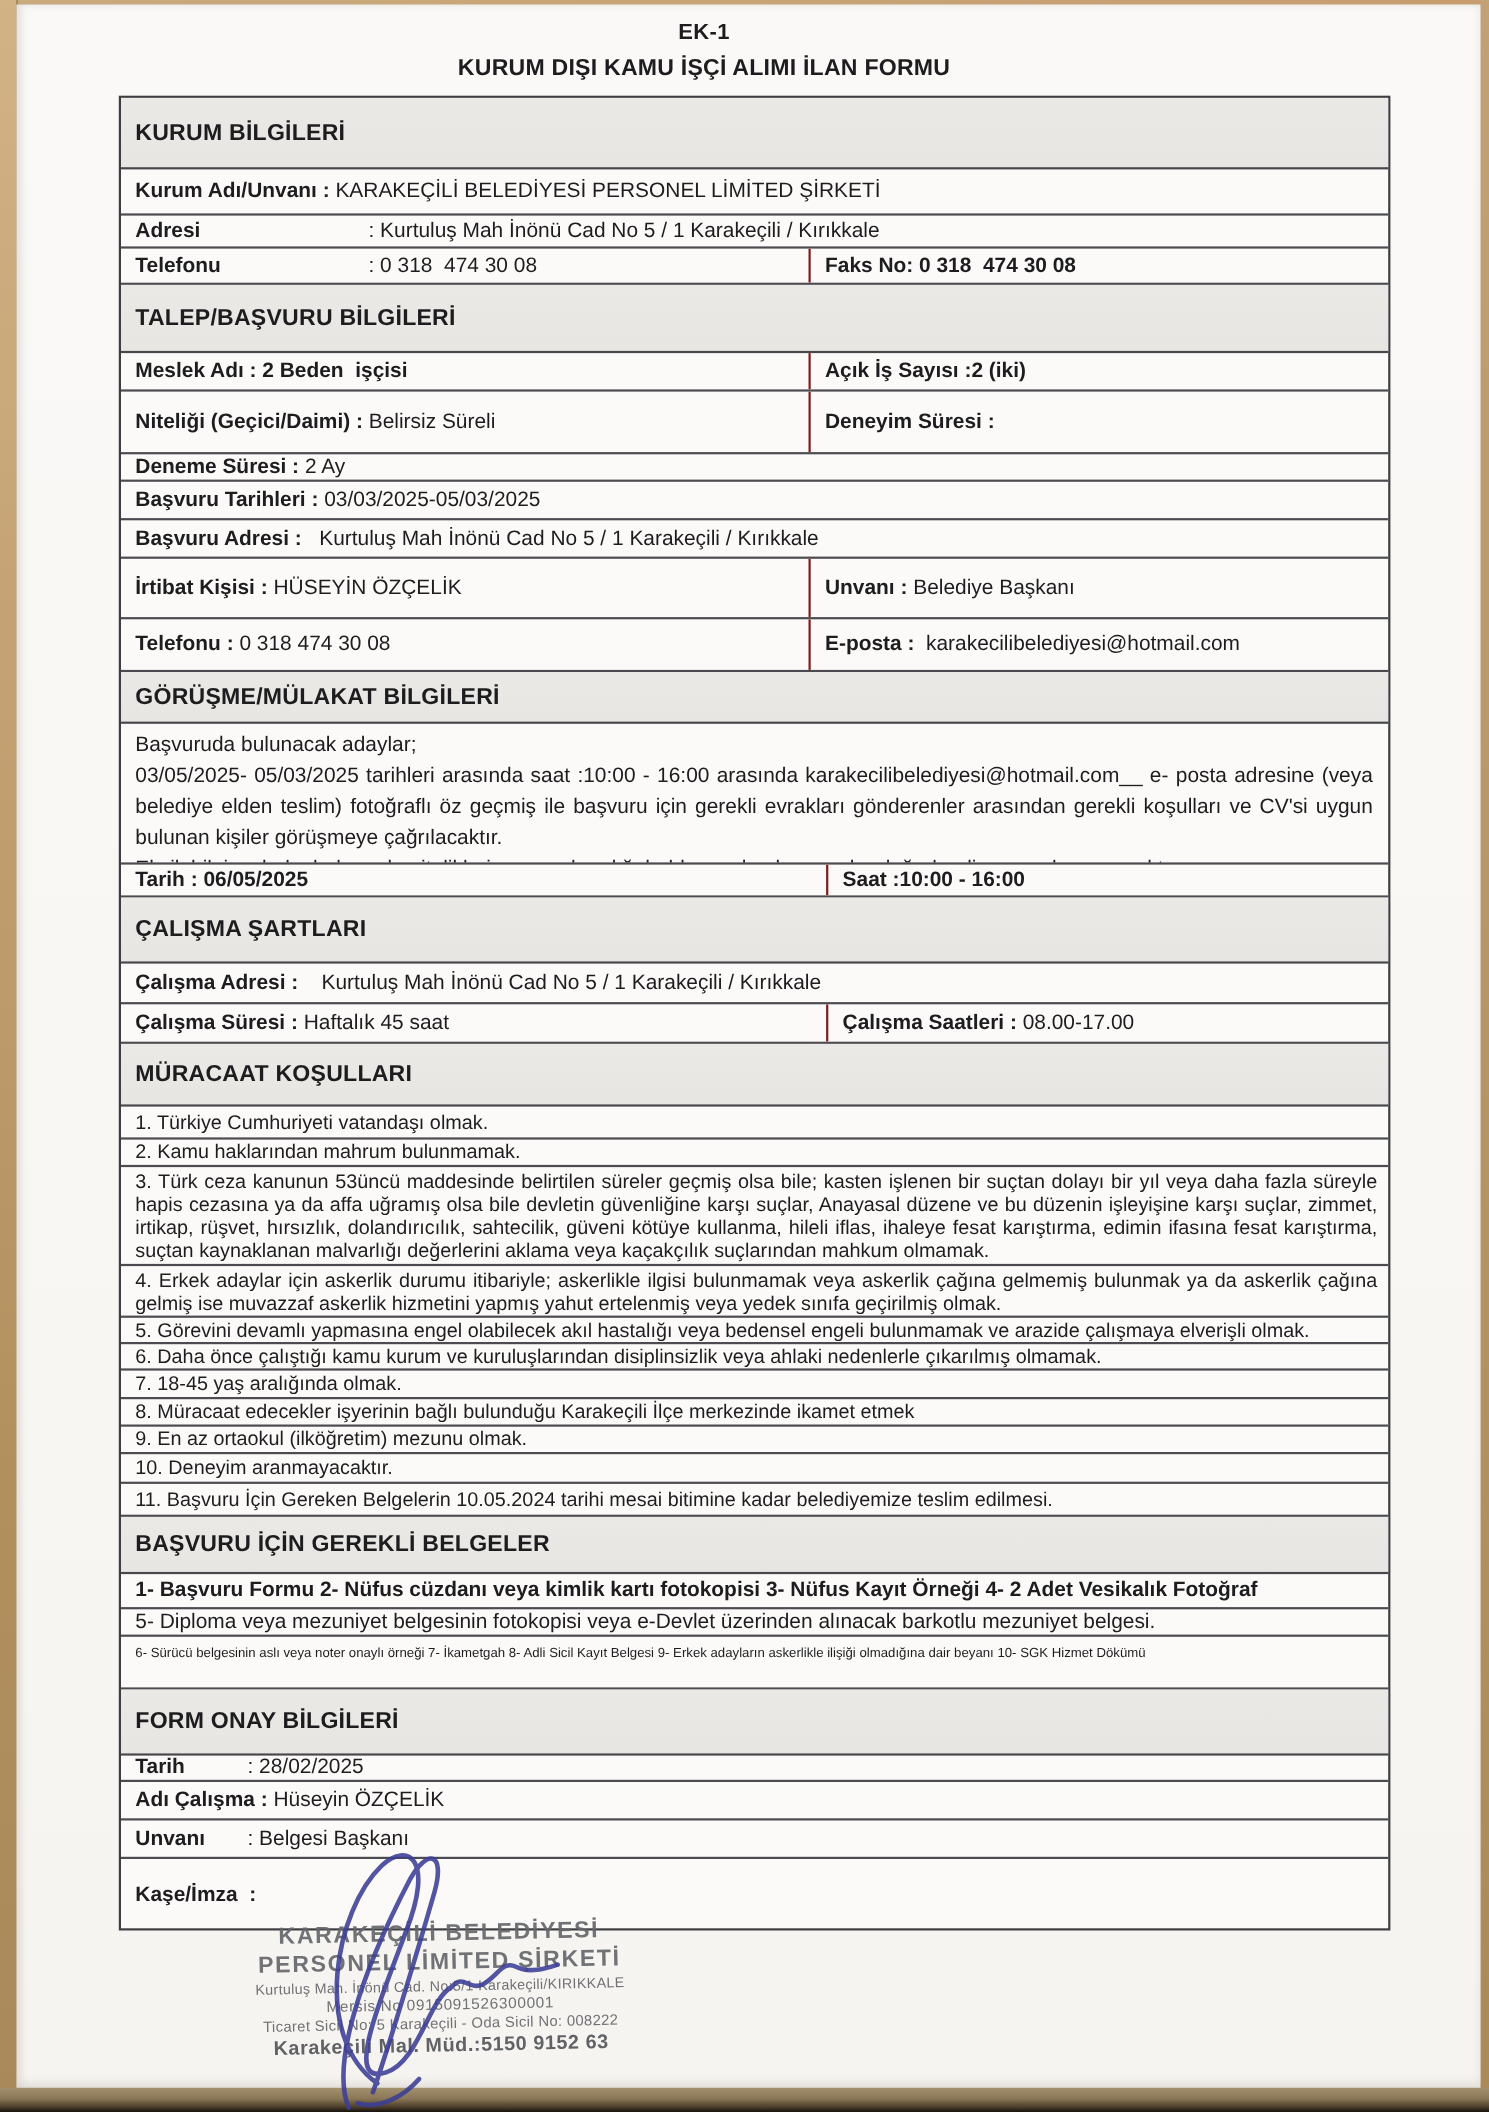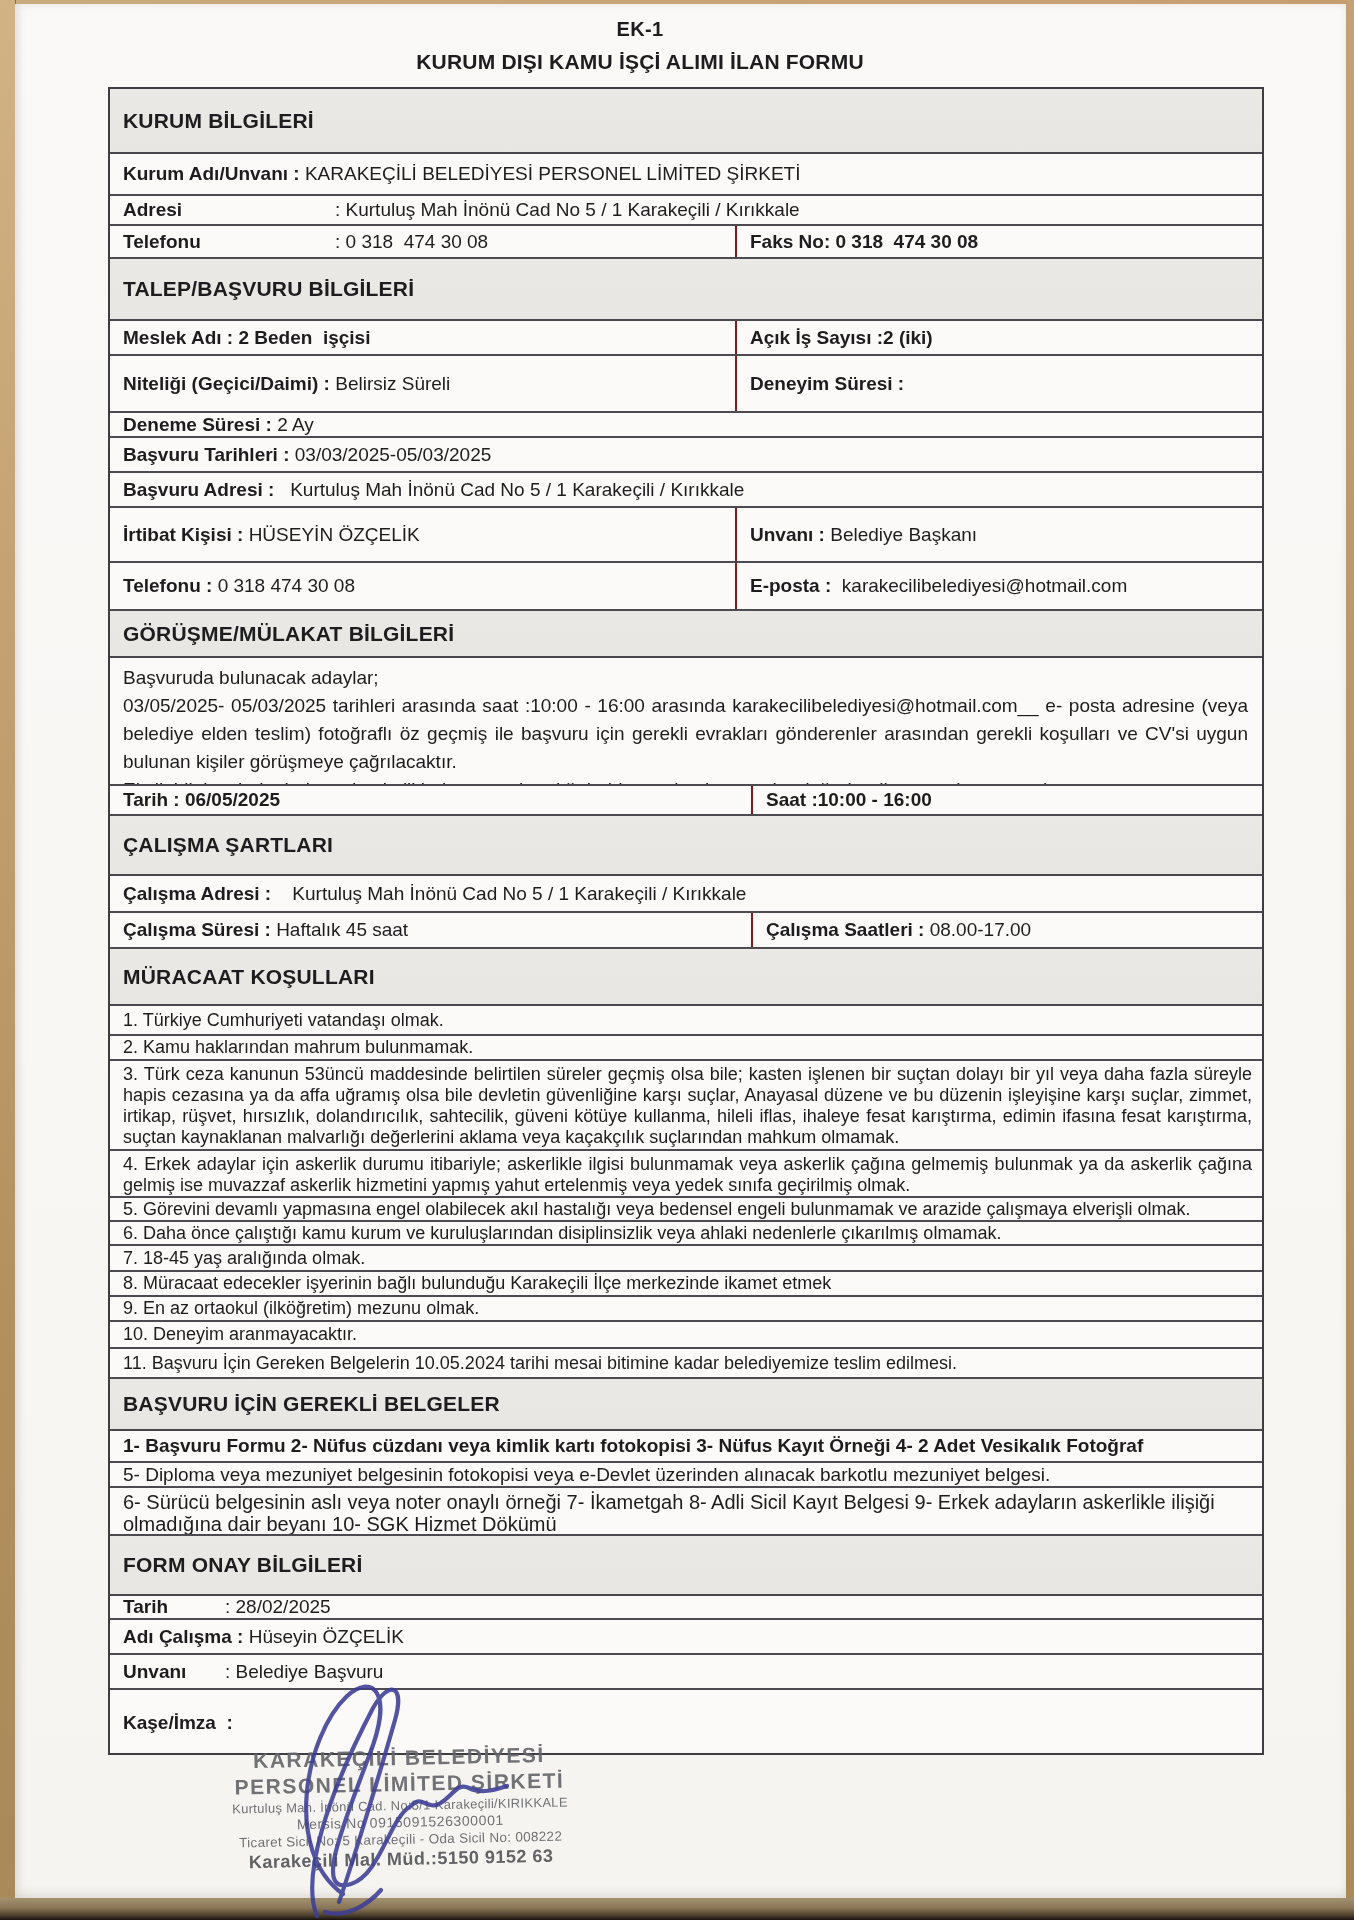--- a/index.html
+++ b/index.html
@@ -49,21 +49,21 @@
   .lbl{font-weight:700;white-space:pre;}
   .val{font-weight:400;white-space:pre;}
   .boldall .lbl,.boldall .val{font-weight:700;}
   .lw212{display:inline-block;width:212px;}
   .lw102{display:inline-block;width:102px;}
   .para{display:block;padding:6px 14px 0 13px;font-size:19px;line-height:28px;}
   .para .pjust{text-align:justify;}
   .items .row{font-size:18px;}
   .wrapln{white-space:normal;line-height:21px;font-size:18px;text-align:justify;padding-right:10px;display:block;padding-top:3px;}
   .itemtxt{white-space:normal;padding-right:8px;}
-  .docln{white-space:normal;line-height:22px;font-size:20px;padding-right:10px;display:block;padding-top:3px;}
+  .docln{white-space:normal;line-height:22px;font-size:12px;padding-right:10px;display:block;padding-top:3px;}
   .kase{align-items:flex-start;padding-top:22px;border-bottom:2px solid #4c4c50;}
   .stamp{
     position:absolute;left:165px;top:1742px;width:440px;text-align:center;
     color:#66676c;transform:rotate(-1.2deg);opacity:.92;line-height:1.1;
   }
   .st1{font-size:21px;font-weight:600;letter-spacing:1.5px;}
   .st2{font-size:21px;font-weight:600;letter-spacing:1.5px;margin-top:3px;}
   .st3{font-size:13px;margin-top:4px;letter-spacing:.3px;}
   .st4{font-size:14px;margin-top:2px;letter-spacing:.6px;}
   .st5{font-size:13.5px;margin-top:2px;letter-spacing:.3px;}
@@ -255,21 +255,21 @@
     <div class="row" style="height:24px">
       <span class="lbl lw102">Tarih</span>
       <span class="val">: 28/02/2025</span>
     </div>
     <div class="row" style="height:35px">
       <span class="lbl">Adı Çalışma : </span>
       <span class="val">Hüseyin ÖZÇELİK</span>
     </div>
     <div class="row" style="height:35px">
       <span class="lbl lw102">Unvanı</span>
-      <span class="val">: Belediye Başvuru</span>
+      <span class="val">: Belgesi Başkanı</span>
     </div>
     <div class="row kase" style="height:63px;border-bottom:none">
       <span class="lbl">Kaşe/İmza  :</span>
     </div>
   </div>
 
   <div class="stamp">
     <div class="st1">KARAKEÇİLİ BELEDİYESİ</div>
     <div class="st2">PERSONEL LİMİTED ŞİRKETİ</div>
     <div class="st3">Kurtuluş Mah. İnönü Cad. No:5/1 Karakeçili/KIRIKKALE</div>

